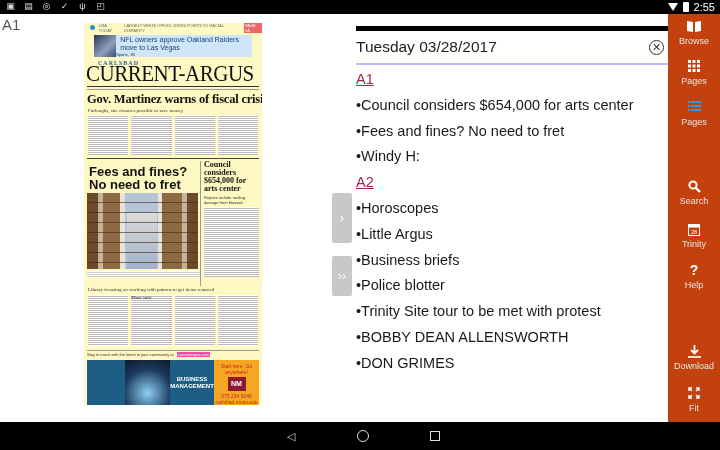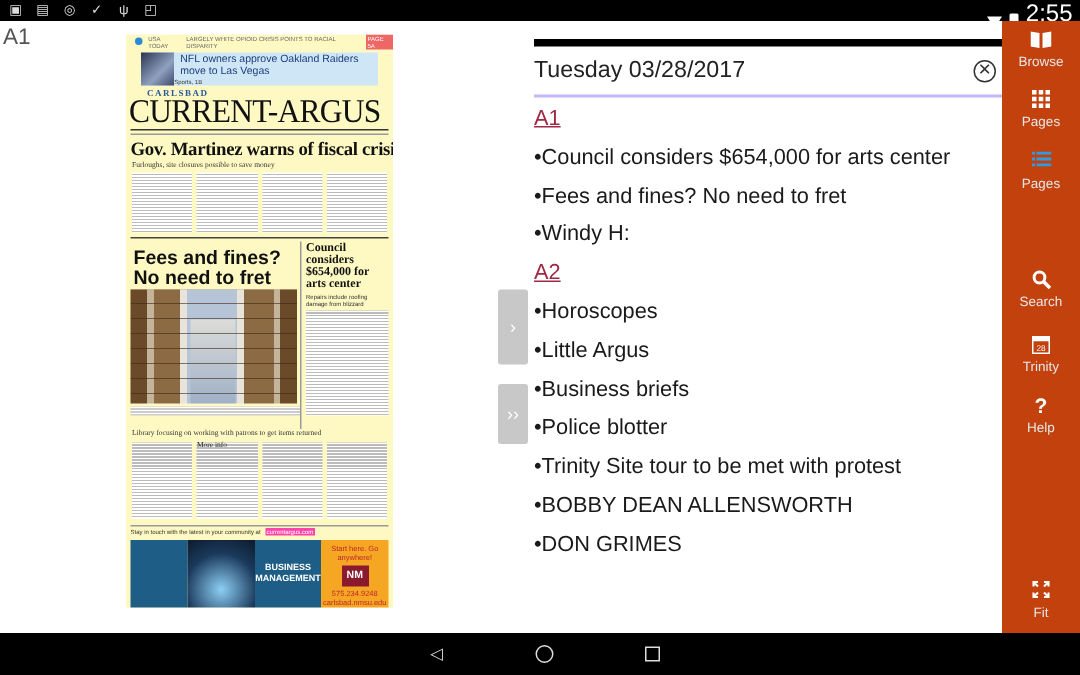--- a/index.html
+++ b/index.html
@@ -3,21 +3,21 @@
   <meta charset="utf-8">
   <style>
     * { box-sizing: border-box; margin: 0; padding: 0; }
     html, body { width: 720px; height: 450px; overflow: hidden; background: #000; }
     body { font-family: "Liberation Sans", "DejaVu Sans", sans-serif; position: relative; }
 
     
     .status-bar { position: absolute; left: 0; top: 0; width: 720px; height: 14px; background: #000; color: #fff; }
     .status-left { position: absolute; left: 6px; top: 2px; display: flex; gap: 9px; align-items: center; }
     .sb-icon { width: 9px; height: 9px; display: inline-block; color: #ddd; font-size: 9px; line-height: 9px; text-align: center; }
-    .status-right { position: absolute; right: 5px; top: 1px; display: flex; gap: 5px; align-items: flex-end; font-size: 16px; color: #fff; }
+    .status-right { position: absolute; right: 5px; top: 1px; display: flex; gap: 5px; align-items: center; font-size: 11px; color: #fff; }
     .wifi { width: 0; height: 0; border-left: 5px solid transparent; border-right: 5px solid transparent; border-top: 8px solid #fff; }
     .battery { width: 6px; height: 10px; background: #fff; border-radius: 1px; position: relative; }
 
     
     .viewport { position: absolute; left: 0; top: 14px; width: 668px; height: 408px; background: #fff; overflow: hidden; }
     .page-label { position: absolute; left: 2px; top: 2px; font-size: 15px; color: #555; }
 
     
     .newspaper { position: absolute; left: 84px; top: 9px; width: 178px; height: 382px; background: #fef9c3; overflow: hidden; }
     .np-topbar { height: 9px; display: flex; align-items: center; gap: 4px; padding-left: 6px; font-size: 4px; color: #666; }
@@ -262,20 +262,29 @@
           <rect x="0.5" y="1.5" width="11" height="3" fill="#fff"></rect>
           <text x="6" y="11" font-size="5.5" fill="#fff" text-anchor="middle" font-family="Liberation Sans, sans-serif">28</text>
         </svg>
     </span>
     <span>Trinity</span>
   </div>
   <div class="sn-item" style="top:250px">
     <span class="sn-icon" style="font-weight:bold;font-size:14px">?</span>
     <span>Help</span>
   </div>
+  <div class="sn-item" style="top:331px">
+    <span class="sn-icon">
+      <svg width="13" height="13" viewBox="0 0 13 13">
+          <path d="M6.5 0 V8 M3 5 L6.5 8.5 L10 5" stroke="#fff" stroke-width="1.8" fill="none"></path>
+          <line x1="0" y1="12" x2="13" y2="12" stroke="#fff" stroke-width="1.6"></line>
+        </svg>
+    </span>
+    <span>Download</span>
+  </div>
   <div class="sn-item" style="top:373px">
     <span class="sn-icon">
       <svg width="12" height="12" viewBox="0 0 12 12" stroke="#fff" stroke-width="1.4" fill="none">
           <path d="M1 4 V1 H4 M1 1 L4 4"></path>
           <path d="M8 1 H11 V4 M11 1 L8 4"></path>
           <path d="M1 8 V11 H4 M1 11 L4 8"></path>
           <path d="M11 8 V11 H8 M11 11 L8 8"></path>
         </svg>
     </span>
     <span>Fit</span>

